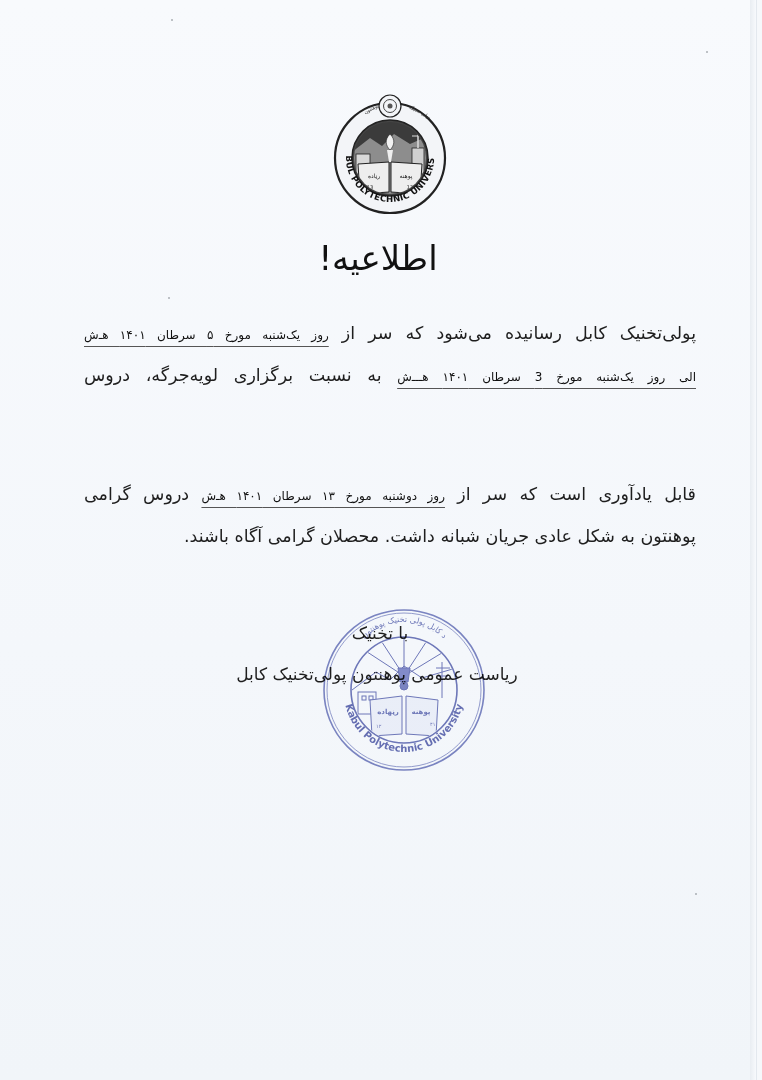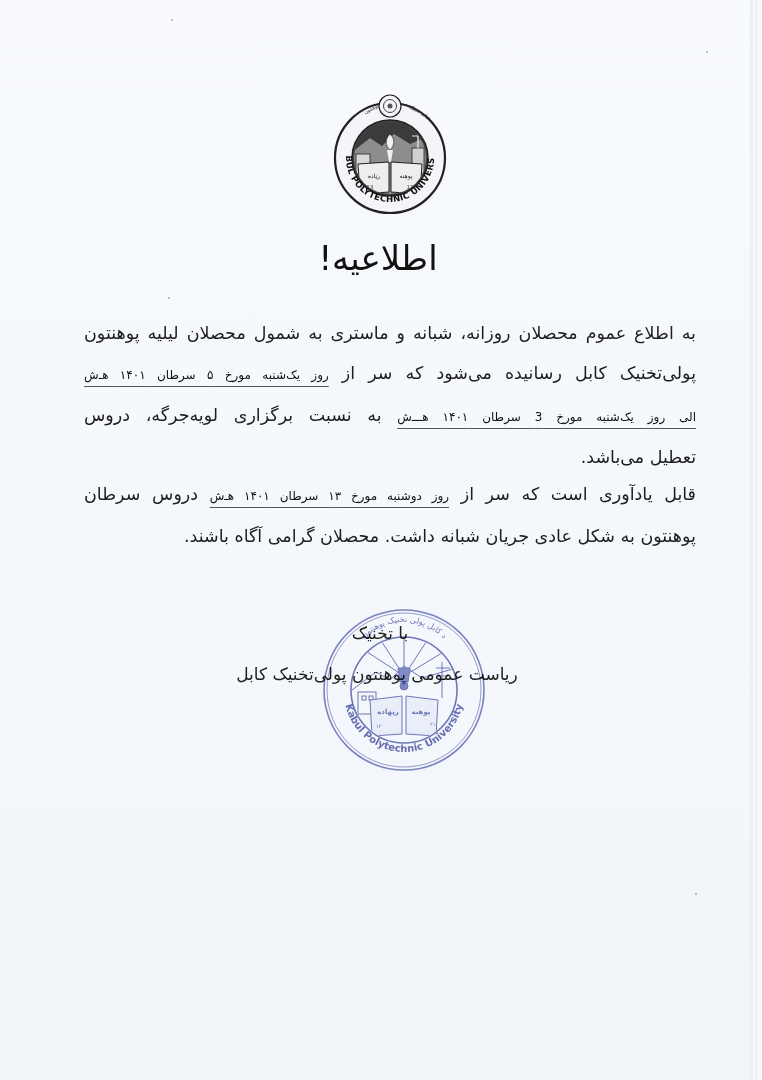--- a/index.html
+++ b/index.html
@@ -159,28 +159,26 @@
       </text>
 
       <text x="33" y="22" font-size="5" fill="#333" font-family="DejaVu Sans, sans-serif" transform="rotate(-28 33 22)">پوهنتون</text>
       <text x="77" y="16" font-size="5" fill="#333" font-family="DejaVu Sans, sans-serif" transform="rotate(28 77 16)">پولی تخنیک</text>
     </svg>
   </div>
 
   <div class="title">اطلاعیه!</div>
 
   <div class="body-text para1">
-    <span class="line justify">به اطلاع عموم محصلان روزانه، شبانه و ماستری به شمول محصلان لیلیه پوهنتون</span>
     <span class="line justify"><span>پولی‌تخنیک کابل رسانیده می‌شود که سر از </span><b class="ul">روز یک‌شنبه مورخ ۵ سرطان ۱۴۰۱ هـ‌ش</b></span>
     <span class="line justify"><b class="ul">الی روز یک‌شنبه مورخ 3 سرطان ۱۴۰۱ هـــ‌ش</b><span> به نسبت برگزاری لویه‌جرگه، دروس</span></span>
-    <span class="line">تعطیل می‌باشد.</span>
   </div>
 
   <div class="body-text para2">
-    <span class="line justify"><span>قابل یادآوری است که سر از </span><b class="ul">روز دوشنبه مورخ ۱۳ سرطان ۱۴۰۱ هـ‌ش</b><span> دروس سرطان</span></span>
+    <span class="line justify"><span>قابل یادآوری است که سر از </span><b class="ul">روز دوشنبه مورخ ۱۳ سرطان ۱۴۰۱ هـ‌ش</b><span> دروس گرامی</span></span>
     <span class="line">پوهنتون به شکل عادی جریان شبانه داشت. محصلان گرامی آگاه باشند.</span>
   </div>
 
   <div class="closing closing-1">با تخنیک</div>
   <div class="closing closing-2">ریاست عمومی پوهنتون پولی‌تخنیک کابل</div>
 
   <div class="stamp">
     <svg viewBox="0 0 170 168" xmlns="http://www.w3.org/2000/svg">
       <defs>
         <path id="stampBottom" d="M 26 86 A 60 60 0 0 0 146 86"></path>

